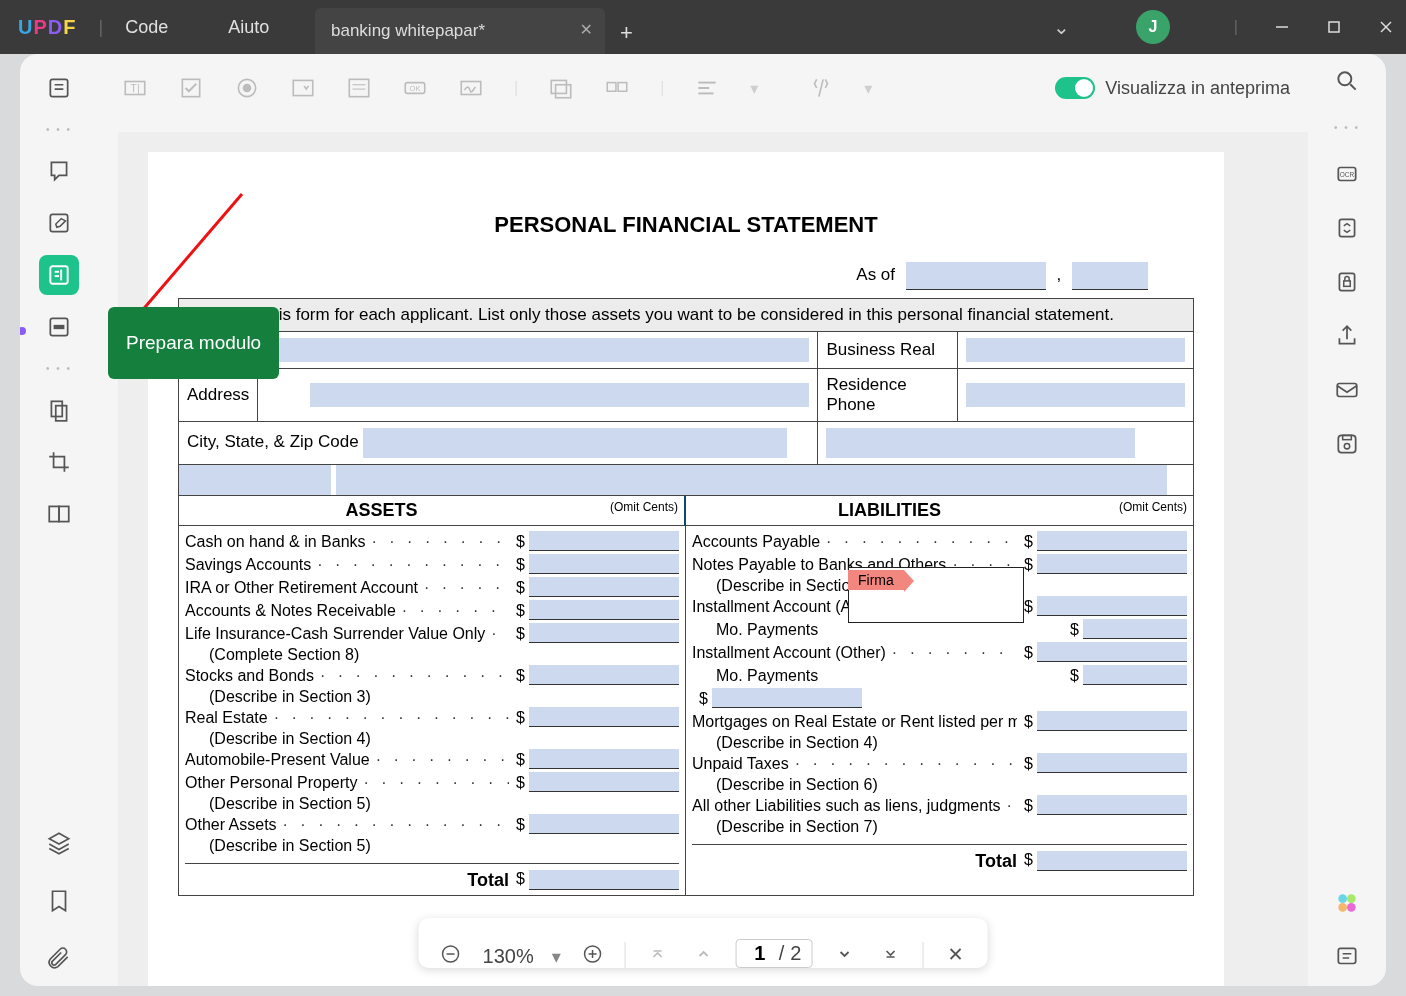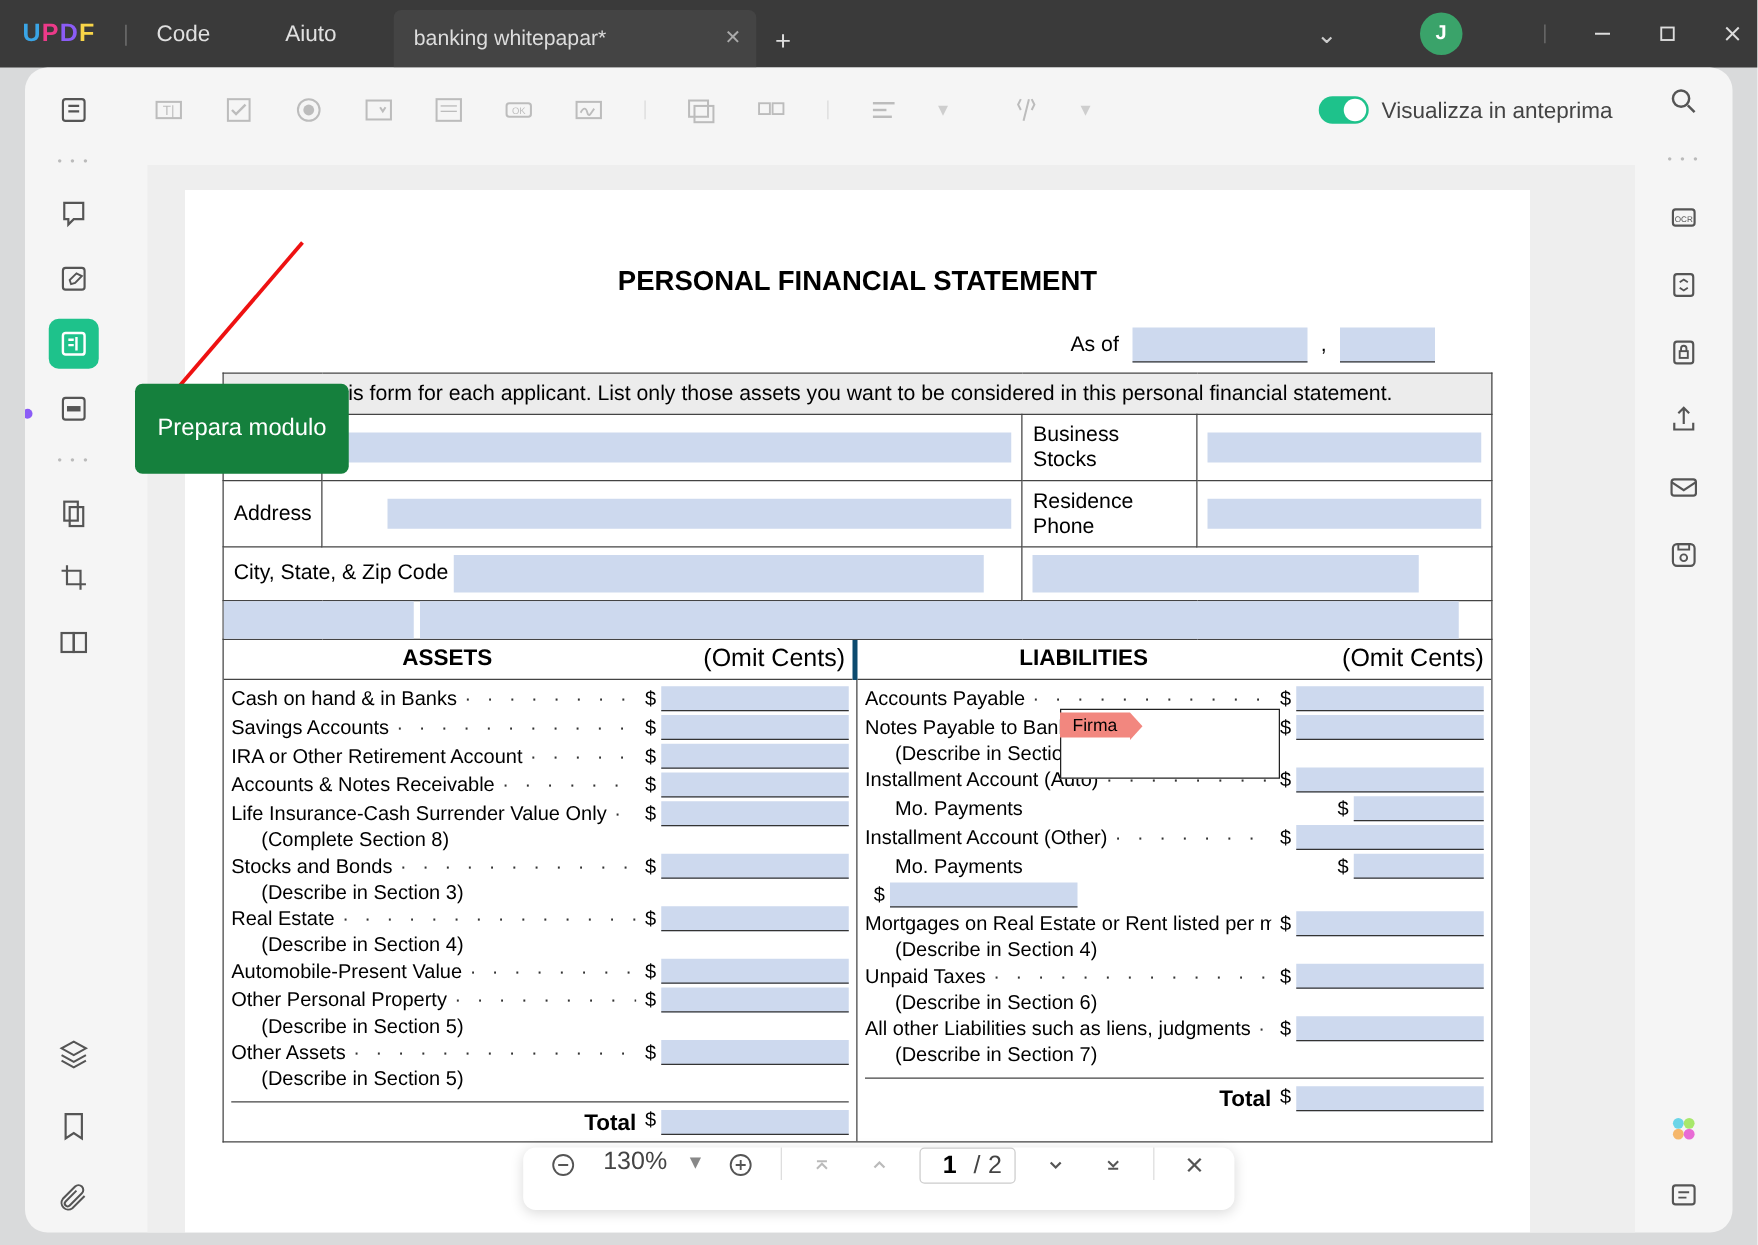--- a/index.html
+++ b/index.html
@@ -49,39 +49,39 @@
 .asof input{ width:140px; height:28px; background:#cdd9ee; border:none; border-bottom:1px solid #333; margin:0 6px; }
 .asof input.short{ width:76px; }
 
 .formtable{ width:100%; border-collapse:collapse; font-size:17px; }
 .formtable td{ border:1px solid #444; padding:6px 8px; }
 .formtable .hdr{ background:#ececec; }
 .ffield{ display:inline-block; background:#cdd9ee; height:24px; vertical-align:middle; }
 .col{ width:50%; padding:4px 6px; font-size:16px; }
 .colhdr{ display:flex; border-bottom:1px solid #444; padding:4px 6px; }
 .colhdr b{ flex:1; text-align:center; font-size:18px; }
-.colhdr span{ font-size:20px;margin-left:32px; }
+.colhdr span{ font-size:12px;margin-left:32px; }
 .row{ display:flex; align-items:flex-start; margin:1px 0; line-height:22px; }
 .label{ flex:1; position:relative; overflow:hidden; white-space:nowrap; }
 .label::after{ content:"· · · · · · · · · · · · · · · · · · · · · · · · · · · · · ·"; letter-spacing:4px; color:#333; margin-left:6px; }
 .label.nodot::after{ content:""; }
 .dollar{ width:16px; text-align:right; }
 .amount{ width:150px; height:20px; background:#cdd9ee; border-bottom:1px solid #333; margin-left:4px; }
 .amount.narrow{ width:104px; }
 .sub{ padding-left:24px; font-size:16px; }
 .totalrow{ border-top:1px solid #444; margin-top:8px; padding-top:6px; display:flex; }
 .totalrow b{ flex:1; text-align:right; font-size:18px; }
 
 
 .firma-box{ position:absolute; left:700px; top:415px; width:176px; height:56px; border:1.5px solid #222; background:#fff; z-index:20; }
 .firma-tag{ position:absolute; left:700px; top:418px; background:#f2877f; color:#000000; font-size:14px; padding:2px 10px; z-index:21; }
 .firma-tag::after{ content:""; position:absolute; right:-10px; top:0; border-top:11px solid transparent; border-bottom:11px solid transparent; border-left:10px solid #f2877f; }
 
 
-.navbar{ position:absolute; left:50%; transform:translateX(-50%); bottom:18px; height:50px; background:#fff; border-radius:10px; box-shadow:0 2px 10px rgba(0,0,0,.15); display:flex; align-items:flex-start; padding:0 18px; gap:18px; z-index:60; font-size:18px; color:#444; }
+.navbar{ position:absolute; left:50%; transform:translateX(-50%); bottom:18px; height:50px; background:#fff; border-radius:10px; box-shadow:0 2px 10px rgba(0,0,0,.15); display:flex; align-items:flex-end; padding:0 18px; gap:18px; z-index:60; font-size:18px; color:#444; }
 .navbar .btn{ width:28px; height:28px; display:flex; align-items:center; justify-content:center; }
 .navbar .sep{ width:1px; height:26px; background:#ddd; }
 .navbar input{ width:26px; border:none; text-align:center; font-size:20px; font-weight:600; }
 .pagebox{ border:1px solid #ccc; border-radius:4px; padding:2px 10px; display:flex; align-items:center; gap:6px; font-size:20px; }
 
 .ico{ width:26px; height:26px; }
 .ico-sm{ width:20px; height:20px; }
 </style>
 </head>
 <body>
@@ -303,21 +303,21 @@
         <input class="ffield short" style="">
       </div>
       <table class="formtable">
         <tbody>
             <tr>
               <td class="hdr" colspan="4">Complete this form for each applicant.  List only those assets you want to be considered in this personal financial statement.</td>
             </tr>
         <tr>
           <td style="width:60px">Name</td>
           <td style="width:560px"><span class="ffield" style="width:100%"></span></td>
-          <td style="width:140px">Business Stocks</td>
+          <td style="width:140px">Business Real</td>
           <td><span class="ffield" style="width:100%"></span></td>
         </tr>
         <tr>
           <td>Address</td>
           <td><span class="ffield" style="width:92%;margin-left:8%"></span></td>
           <td>Residence Phone</td>
           <td><span class="ffield" style="width:100%"></span></td>
         </tr>
         <tr>
           <td colspan="2"><span>City, State, &amp; Zip Code</span> <span class="ffield" style="width:68%;height:30px"></span></td>
@@ -326,21 +326,21 @@
         <tr>
               <td colspan="4" style="padding:0">
           <span class="ffield" style="width:15%;height:30px;margin-left:0"></span>
           <span class="ffield" style="width:82%;height:30px"></span>
         </td>
             </tr>
       </tbody>
         </table>
 
       <div style="display:flex;border-left:1px solid #444;border-right:1px solid #444">
-        <div style="width:50%;border-right:4px solid #0c4a6e">
+        <div style="width:50%;border-right:2px solid #0c4a6e">
           <div class="colhdr">
               <b>ASSETS</b>
               <span>(Omit Cents)</span>
             </div>
         </div>
         <div style="width:50%">
           <div class="colhdr">
               <b>LIABILITIES</b>
               <span>(Omit Cents)</span>
             </div>

